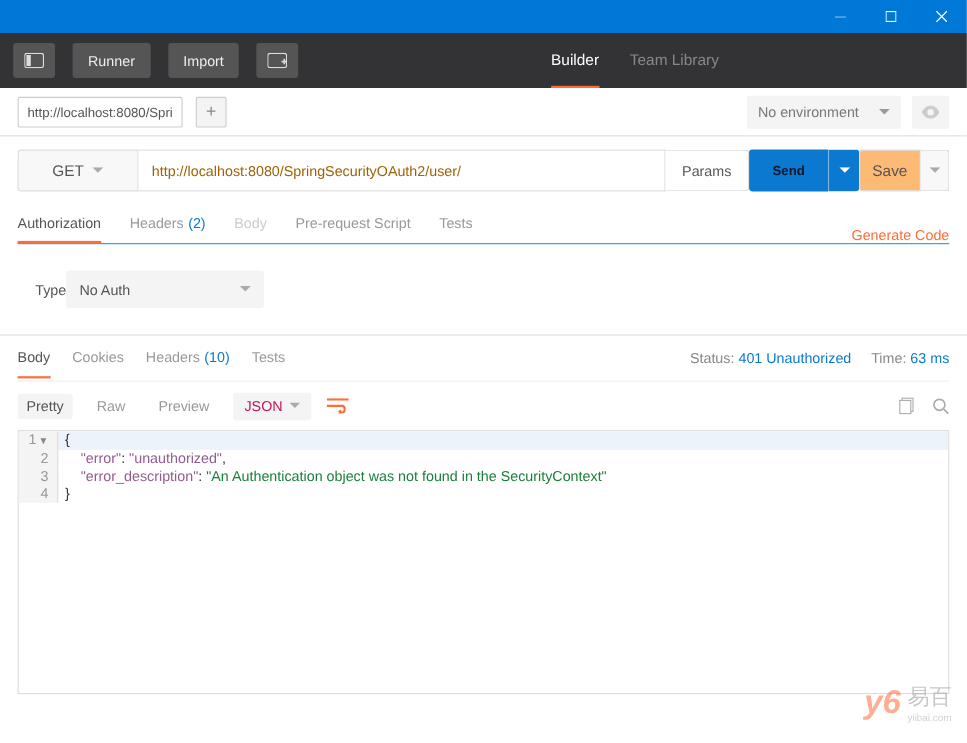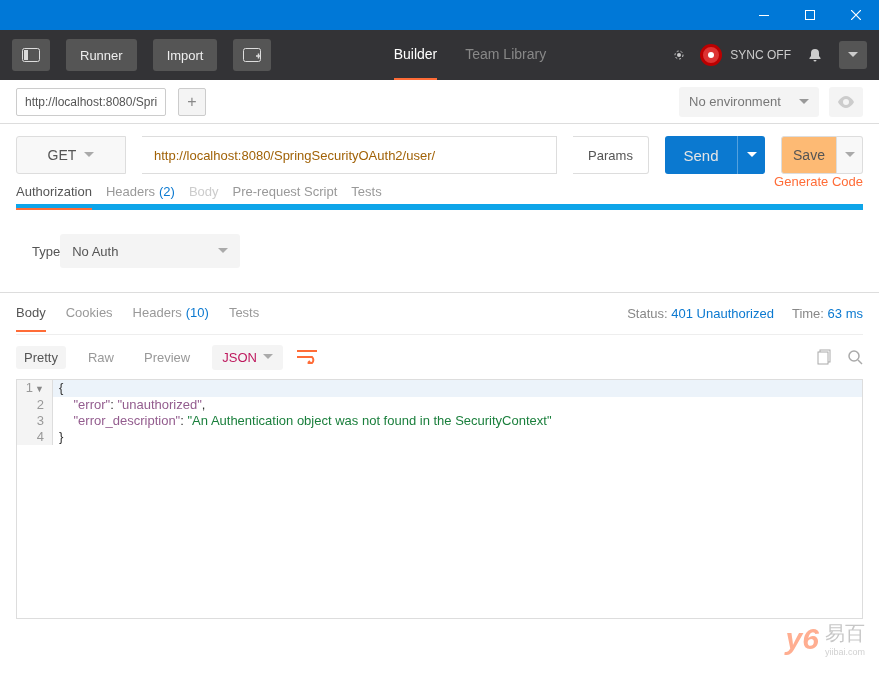--- a/index.html
+++ b/index.html
@@ -19,31 +19,31 @@
 .intercept{width:22px;height:22px;display:flex;align-items:center;justify-content:center;color:#ccc}
 .bell,.caret-btn{color:#ccc;width:28px;height:28px;display:flex;align-items:center;justify-content:center;cursor:pointer}
 .caret-btn{background:#555;border-radius:3px}
 .reqbar{height:44px;border-bottom:1px solid #ddd;display:flex;align-items:center;padding:0 16px;gap:12px}
 .req-tab{height:28px;border:1px solid #ccc;background:#fff;font-size:12px;color:#555;padding:0 8px;max-width:150px;overflow:hidden;white-space:nowrap;display:flex;align-items:center;border-radius:2px}
 .add-tab{width:28px;height:28px;border:1px solid #ccc;background:#f4f4f4;color:#888;font-size:16px;display:flex;align-items:center;justify-content:center;border-radius:2px;cursor:pointer}
 .env-right{margin-left:auto;display:flex;gap:10px;align-items:center}
 .env-select{width:140px;height:30px;background:#f4f4f4;color:#777;font-size:13px;display:flex;align-items:center;justify-content:space-between;padding:0 10px;cursor:pointer;border-radius:3px}
 .eye{width:34px;height:30px;background:#f4f4f4;color:#bbb;display:flex;align-items:center;justify-content:center;border-radius:3px;cursor:pointer}
 .content{padding:12px 16px}
-.urlrow{display:flex;gap:16px;margin-bottom:0}
+.urlrow{display:flex;gap:0;margin-bottom:12px}
 .method{width:110px;height:38px;border:1px solid #ddd;background:#f8f8f8;display:flex;align-items:center;justify-content:center;gap:8px;color:#555;font-size:14px;cursor:pointer;border-radius:3px 0 0 3px}
 .url{flex:1;height:38px;border:1px solid #ddd;border-left:none;padding:0 12px;font-size:13px;color:#a16207;border-radius:0}
 .params{width:76px;height:38px;border:1px solid #ddd;border-left:none;background:#fff;color:#555;font-size:13px;cursor:pointer;border-radius:0 3px 3px 0}
 .send-wrap{display:flex}
-.send{width:72px;height:38px;background:#0b79d0;color:#e5e5e5;border:none;font-size:15px;font-weight:400;cursor:pointer;border-radius:3px 0 0 3px}
+.send{width:72px;height:38px;background:#0b79d0;color:#0f172a;border:none;font-size:12px;font-weight:700;cursor:pointer;border-radius:3px 0 0 3px}
 .send-caret{width:28px;height:38px;background:#0b79d0;border:none;border-left:1px solid rgba(255,255,255,.3);color:#fff;cursor:pointer;border-radius:0 3px 3px 0;display:flex;align-items:center;justify-content:center}
 .save-wrap{display:flex}
 .save{width:56px;height:38px;border:1px solid #ddd;background:#fdba74;color:#555;font-size:14px;cursor:pointer;border-radius:3px 0 0 3px}
 .save-caret{width:26px;height:38px;border:1px solid #ddd;border-left:none;background:#f8f8f8;color:#999;cursor:pointer;border-radius:0 3px 3px 0;display:flex;align-items:center;justify-content:center}
-.subtabs{display:flex;gap:14px;border-bottom:6px solid #0ea5e9;align-items:flex-start;height:36px;font-size:13px}
+.subtabs{display:flex;gap:26px;border-bottom:1px solid #0ea5e9;align-items:flex-end;height:36px;font-size:13px}
 .subtab{color:#999;cursor:pointer;height:36px;display:flex;align-items:center;border-bottom:2px solid transparent}
 .subtab.active{color:#555;border-bottom-color:#ff6c37}
 .subtab .count{color:#0b79d0;margin-left:4px}
 .subtab.disabled{color:#ccc}
 .gencode{margin-left:auto;color:#ff6c37;font-size:13px;cursor:pointer}
 .auth-panel{padding:24px 16px;display:flex;align-items:center;}
 .auth-panel label{font-size:13px;color:#555}
 .auth-select{width:180px;height:34px;background:#f4f4f4;border:none;color:#555;font-size:13px;padding:0 12px;display:flex;align-items:center;justify-content:space-between;cursor:pointer;border-radius:3px}
 .divider{height:1px;background:#ddd;margin:0 -16px}
 .resptabs{display:flex;gap:20px;align-items:center;height:42px;font-size:13px;border-bottom:1px solid #eee}
@@ -102,42 +102,20 @@
   <button class="toolbar-btn icon">
       <svg width="18" height="14">
         <rect x=".5" y=".5" width="17" height="13" fill="none" stroke="#ddd" rx="2"></rect>
         <path d="M13 8h5M15.5 5.5v5" stroke="#ddd" stroke-width="1.5"></path>
       </svg>
     </button>
   <div class="tabs-center">
     <div class="main-tab active">Builder</div>
     <div class="main-tab">Team Library</div>
   </div>
-  <div class="toolbar-right">
-    <div class="intercept">
-        <svg width="18" height="18">
-          <circle cx="9" cy="9" r="4" fill="none" stroke="#ccc" stroke-dasharray="2 2"></circle>
-          <circle cx="9" cy="9" r="2" fill="#ccc"></circle>
-        </svg>
-      </div>
-    <div class="sync">
-      <div class="sync-dot"></div>
-      <span>SYNC OFF</span>
-    </div>
-    <div class="bell">
-        <svg width="16" height="16">
-          <path d="M8 2a4 4 0 0 0-4 4v3l-1.5 2v1h11v-1L12 9V6a4 4 0 0 0-4-4zM6.5 13a1.5 1.5 0 0 0 3 0" fill="#ccc"></path>
-        </svg>
-      </div>
-    <div class="caret-btn">
-        <svg width="10" height="6">
-          <path d="M0 0l5 5 5-5" fill="#ccc"></path>
-        </svg>
-      </div>
-  </div>
 </div>
 
 <div class="reqbar">
   <div class="req-tab">http://localhost:8080/Spri</div>
   <div class="add-tab">+</div>
   <div class="env-right">
     <div class="env-select">
       <span>No environment</span>
       <svg width="10" height="6">
           <path d="M0 0l5 5 5-5" fill="#999"></path>

